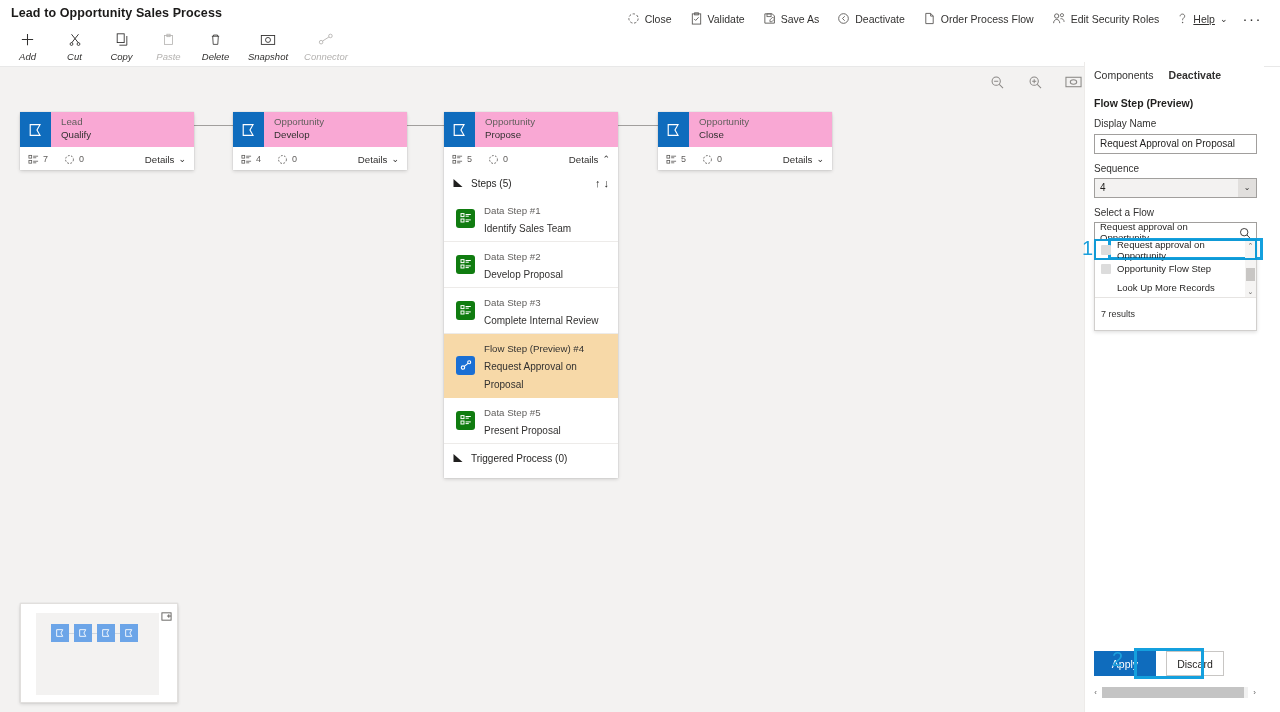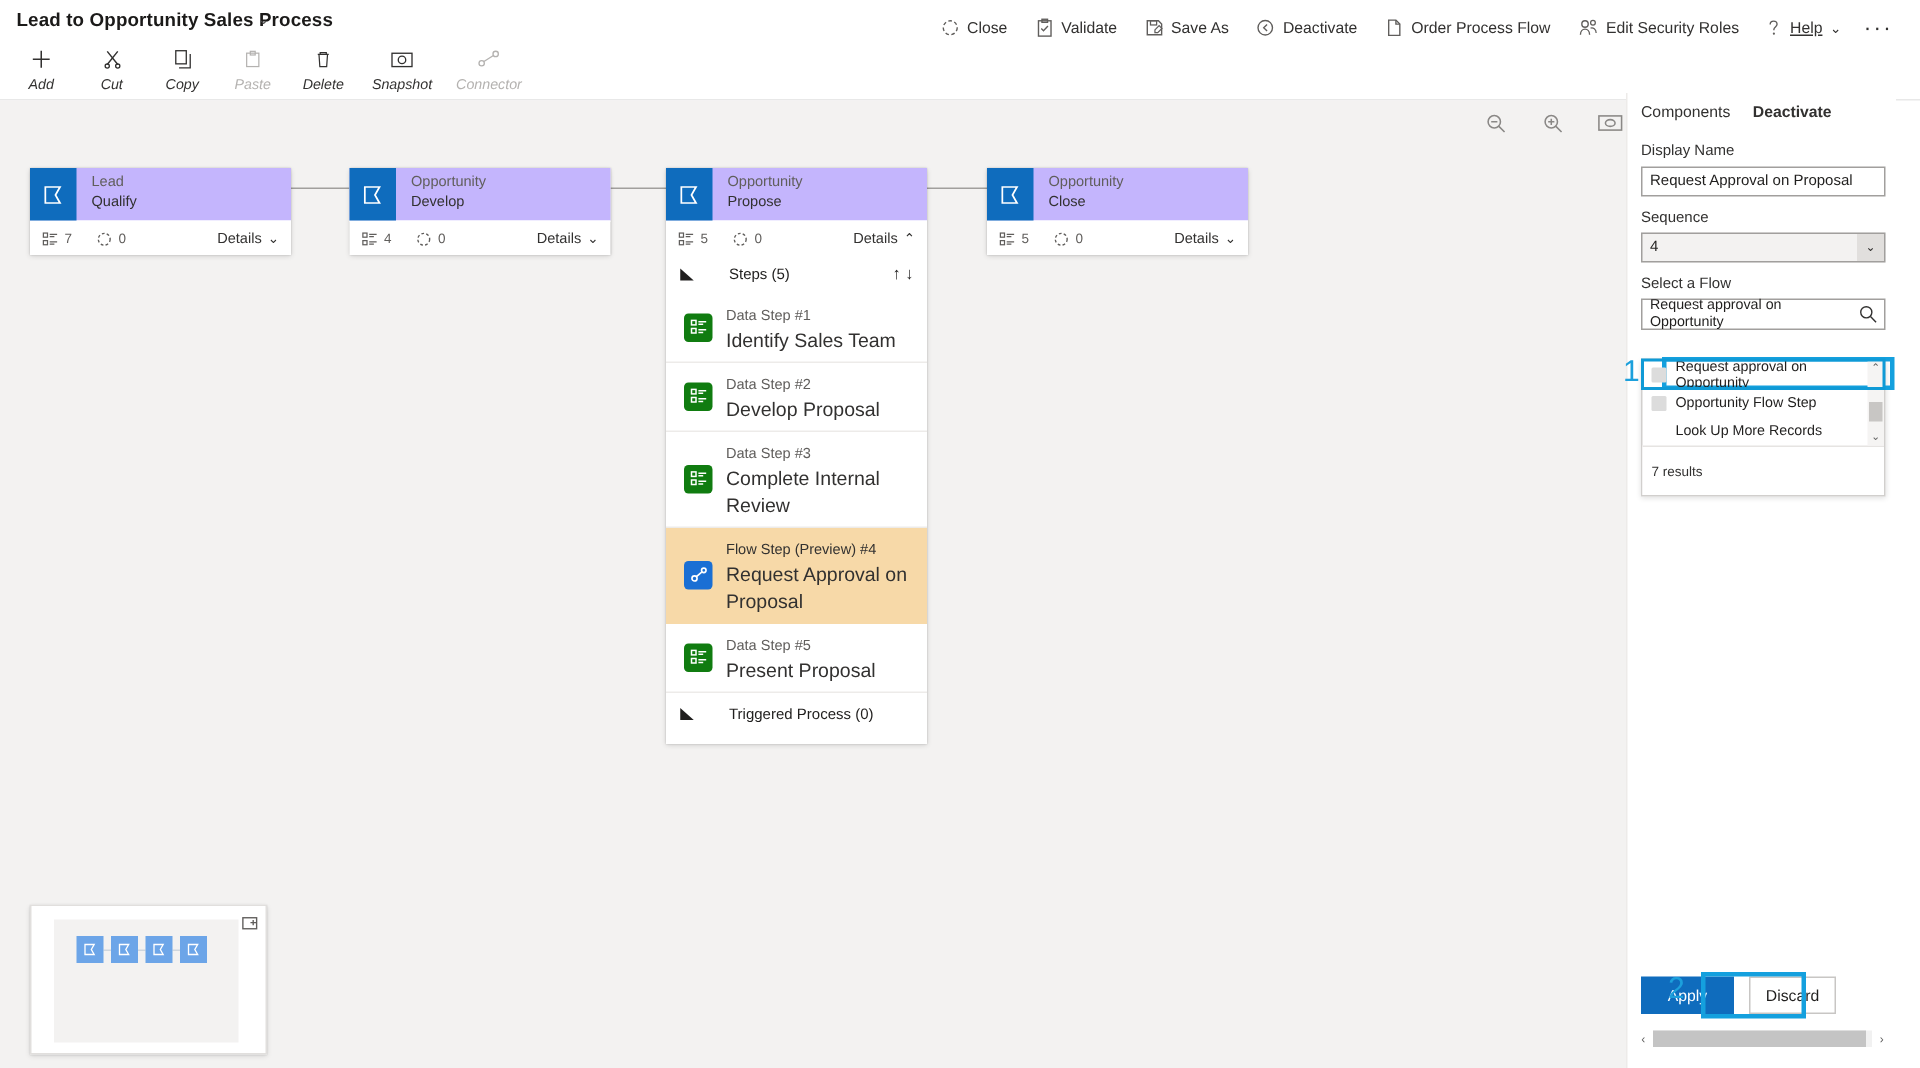--- a/index.html
+++ b/index.html
@@ -56,21 +56,21 @@
   .zoom-ctrls { position: absolute; right: 17px; top: 5px; display: flex; gap: 18px; align-items: center; }
   .zbtn { width: 20px; height: 20px; display: flex; align-items: center; justify-content: center; cursor: pointer; }
 
   
   .stage {
     position: absolute; background: #ffffff;
     box-shadow: 0 .3px 1.2px rgba(0,0,0,.18), 0 1.6px 3.6px rgba(0,0,0,.14);
     width: 174px;
   }
   .stage-head {
-    height: 35px; background: #c4b5fd; display: flex; align-items: stretch;
+    height: 35px; background: #f9a8d4; display: flex; align-items: stretch;
   }
   .stage-icon {
     width: 31px; background: #0f6cbd; display: flex; align-items: center; justify-content: center; flex: none;
   }
   .stage-titles { padding: 4px 0 0 10px; }
   .stage-ent { font-size: 9.7px; color: #605e5c; line-height: 12px; }
   .stage-nm { font-size: 9.7px; color: #323130; line-height: 13px; }
   .stage-foot {
     height: 23px; display: flex; align-items: center; padding: 0 8px; gap: 0px;
     font-size: 9px; color: #605e5c; border-top: 1px solid #fff;
@@ -82,36 +82,36 @@
     font-size: 9.7px; color: #323130; cursor: pointer;
   }
   .connector {
     position: absolute; height: 1px; background: #a19f9d;
   }
 
   
   .steps-body { background: #ffffff; padding: 0 0 6px 0; }
   .sec-head {
     display: flex; align-items: center; height: 26px; padding: 0 9px;
-    font-size: 10px; color: #201f1e; cursor: pointer; gap: 15px;
+    font-size: 10px; color: #201f1e; cursor: pointer;
   }
   .sec-head .tri { margin-right: 8px; display: flex; }
   .sec-arrows { margin-left: auto; display: flex; gap: 3px; align-items: center; color: #201f1e; font-size: 11px; }
   .sec-arrows span { cursor: pointer; }
   .step-row {
     display: flex; align-items: center; gap: 9px; padding: 4px 9px 5px 12px;
     border-bottom: 1px solid #edebe9; cursor: pointer; min-height: 35px;
   }
   .step-row:last-child { border-bottom: 1px solid #edebe9; }
   .step-row.selected { background: #f7d9a8; border-bottom-color: #f7d9a8; }
   .sico { width: 19px; height: 19px; border-radius: 3px; flex: none; display: flex; align-items: center; justify-content: center; }
   .sico.data { background: #107c10; }
   .sico.flow { background: #1a6fd4; }
   .step-txt .l1 { font-size: 9.7px; color: #605e5c; line-height: 12.5px; }
-  .step-txt .l2 { font-size: 13px; color: #323130; line-height: 13px; }
+  .step-txt .l2 { font-size: 10px; color: #323130; line-height: 13px; }
   .step-row.selected .l1, .step-row.selected .l2 { color: #323130; }
 
   
   .minimap {
     position: absolute; left: 20px; top: 536px; width: 158px; height: 100px;
     background: #ffffff; border: 1px solid #e1dfdd;
     box-shadow: 0 .3px 1.2px rgba(0,0,0,.15), 0 1.6px 3.6px rgba(0,0,0,.12);
   }
   .mm-inner { position: absolute; left: 15px; top: 9px; width: 123px; height: 82px; background: #f3f2f1; }
   .mm-tile { position: absolute; top: 11px; width: 18px; height: 18px; background: #6ca5e8; display: flex; align-items: center; justify-content: center; }
@@ -625,20 +625,21 @@
     </div>
 
   </div>
 
   <div class="rpanel">
     <div class="tabs">
       <div class="tab">Components</div>
       <div class="tab active">Deactivate</div>
     </div>
 
+    <div class="rp-heading">Flow Step (Preview)</div>
 
     <div class="fld">
       <div class="fld-label">Display Name</div>
       <input class="txtinput" type="text" value="Request Approval on Proposal" style="">
     </div>
 
     <div class="fld">
       <div class="fld-label">Sequence</div>
       <div class="selwrap">
         <div class="selbox">

